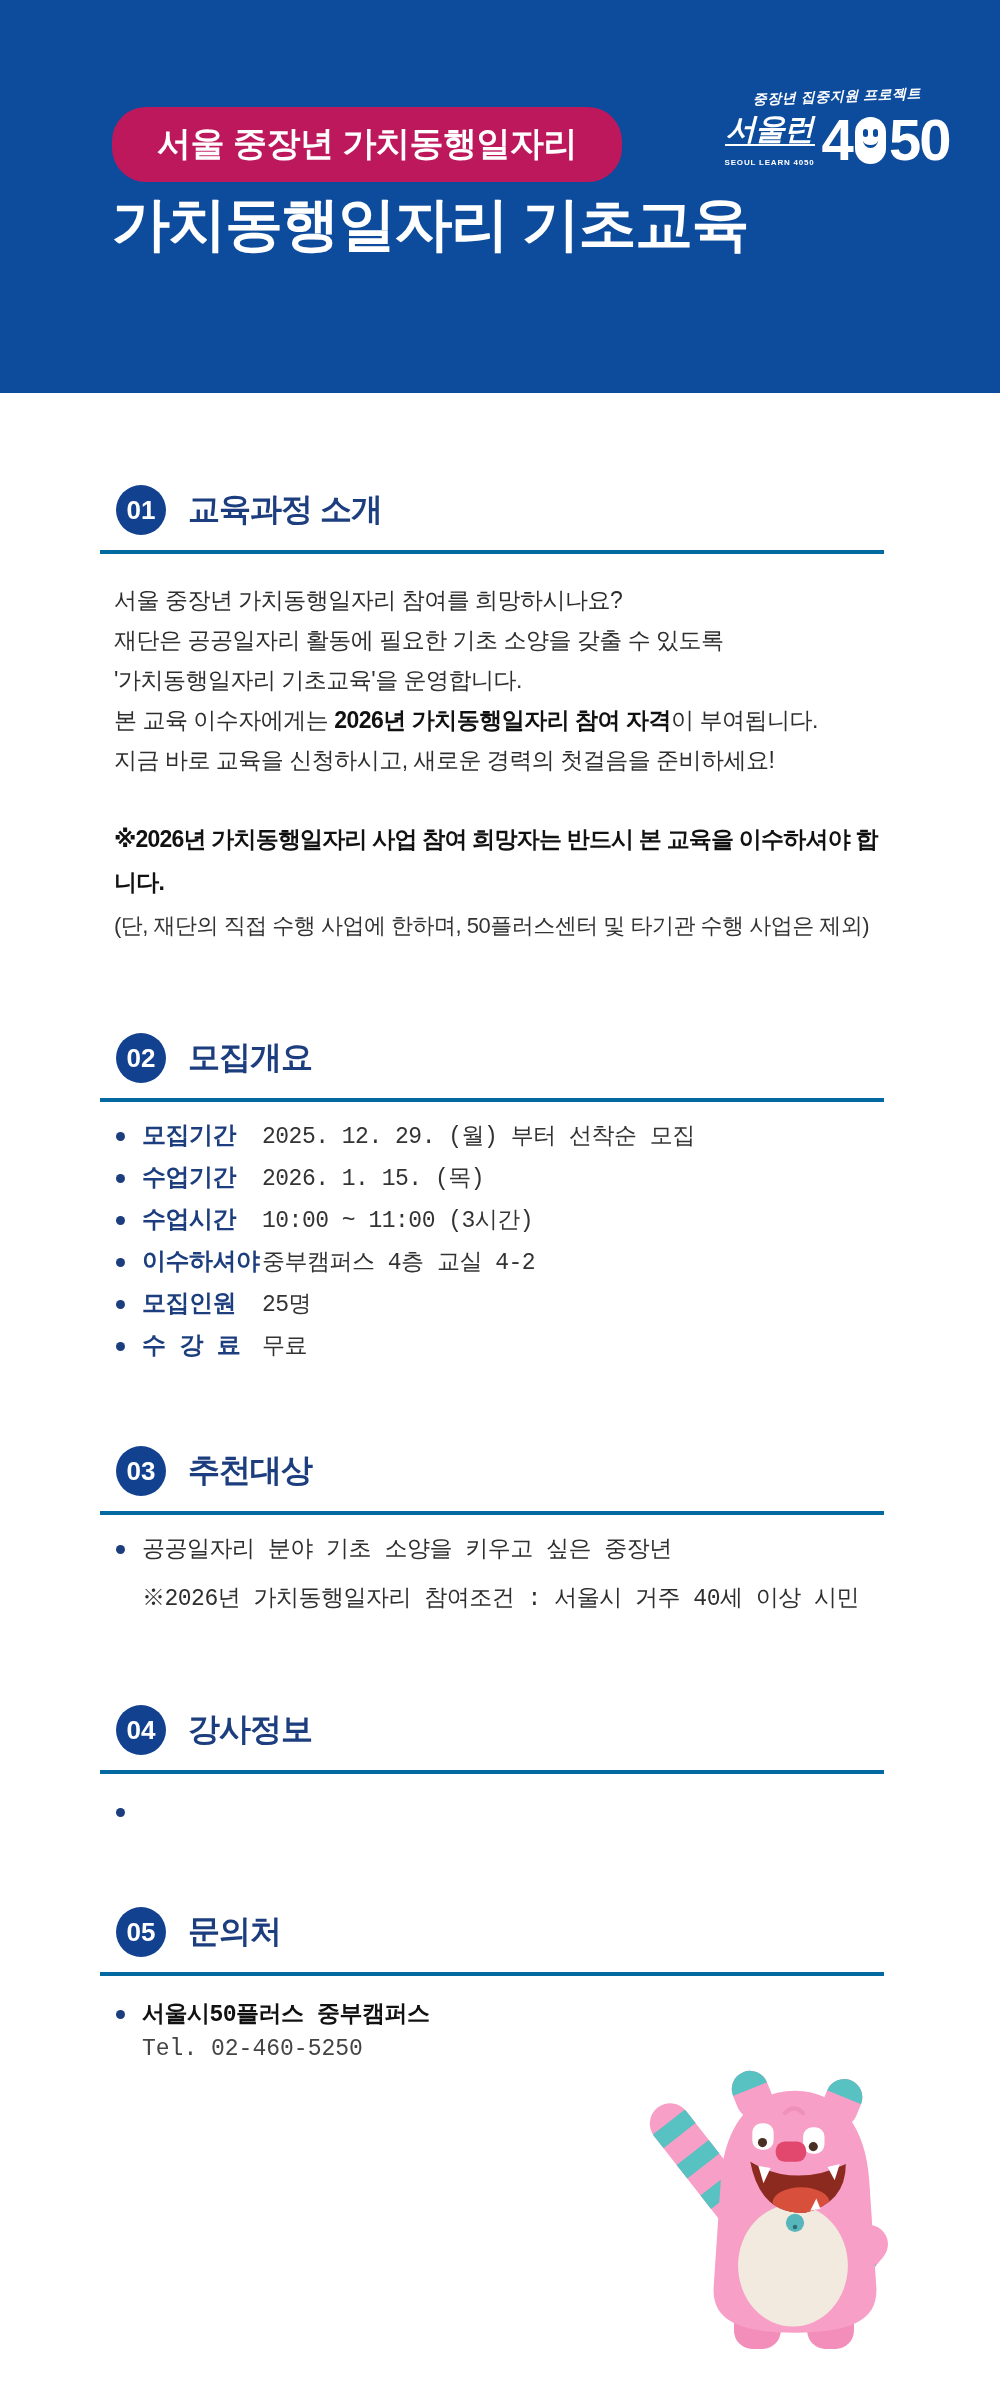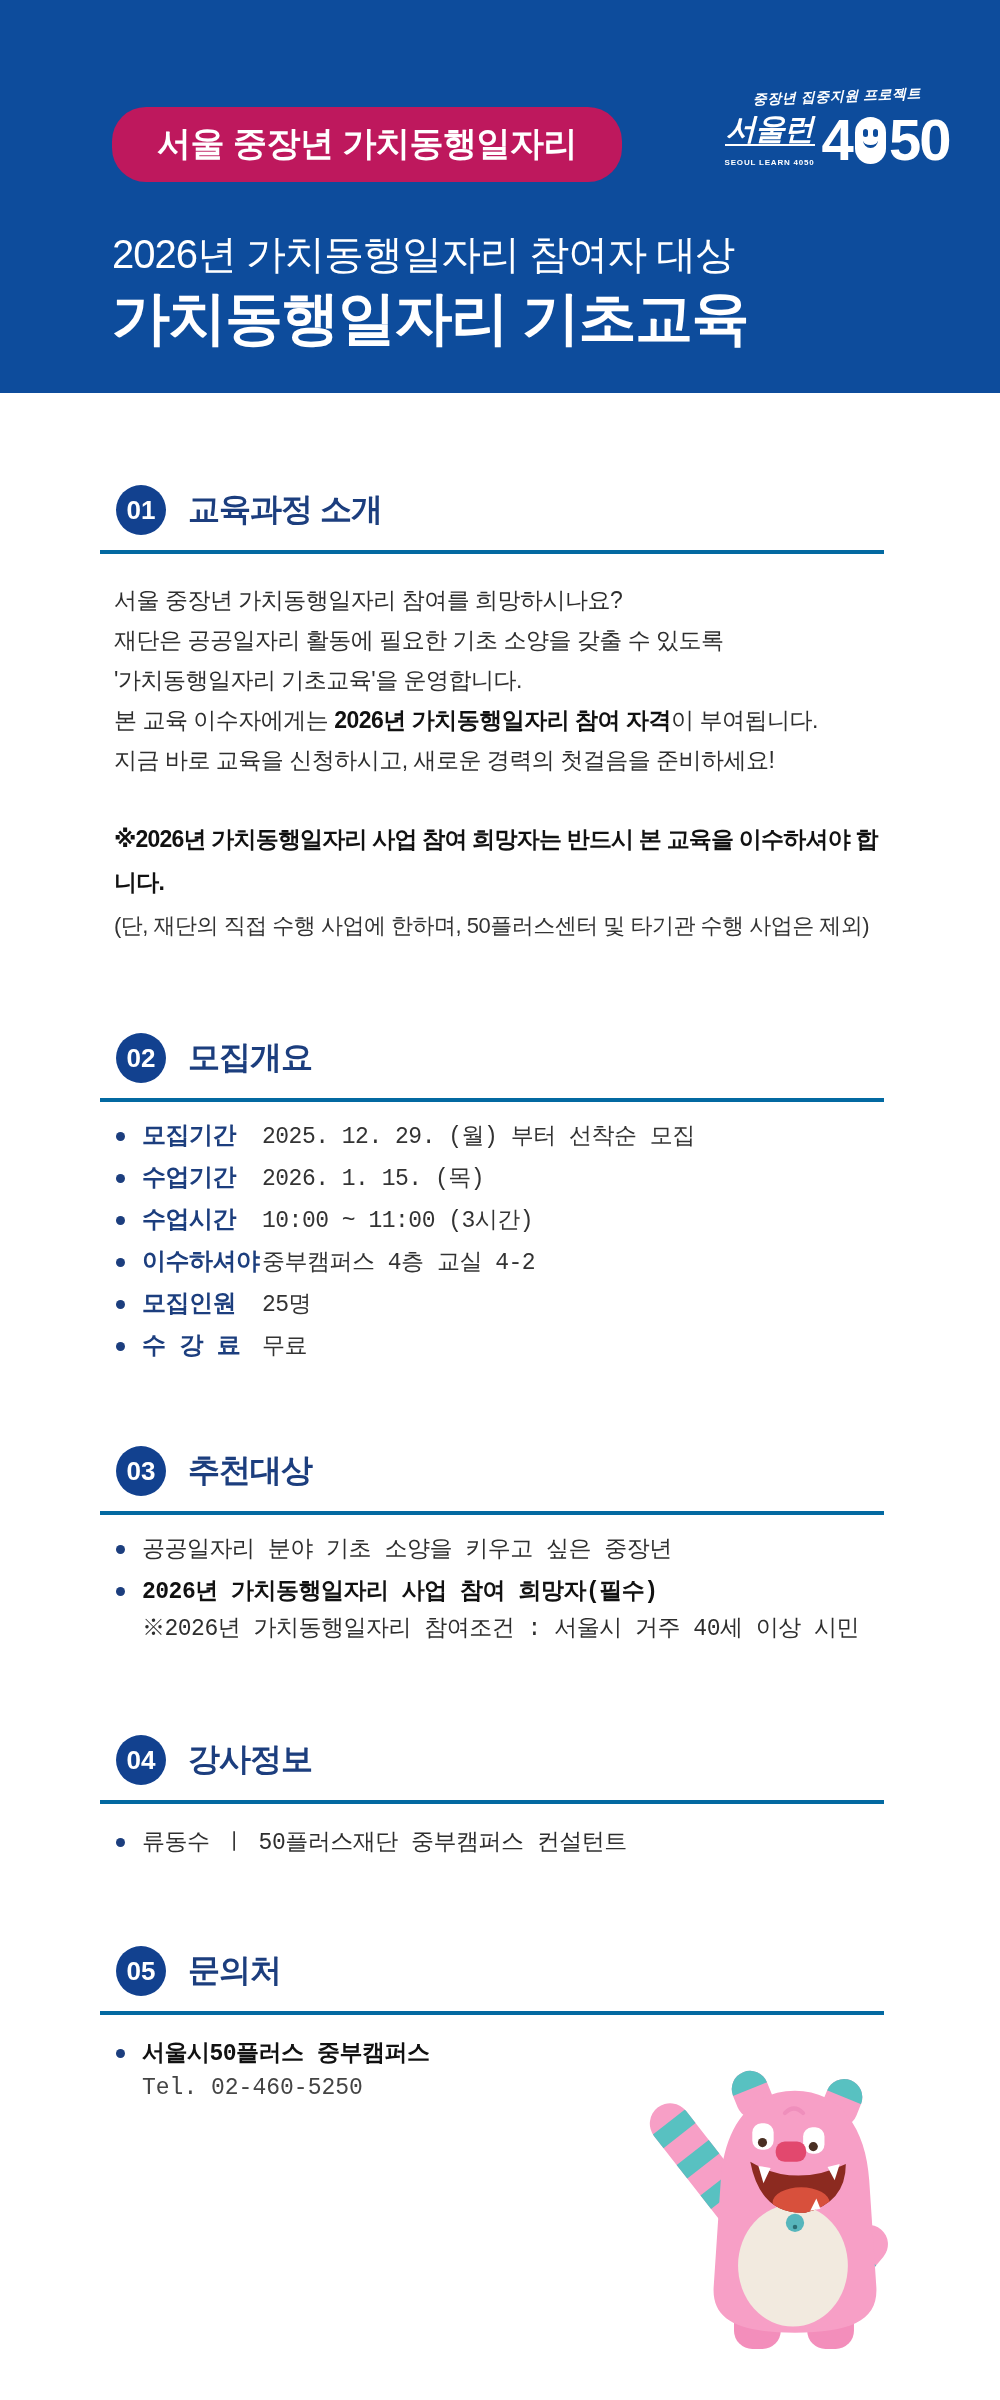--- a/index.html
+++ b/index.html
@@ -259,21 +259,20 @@
             <span class="z0">
               <span class="ze l"></span>
               <span class="ze r"></span>
               <span class="zs"></span>
             </span>
             <span>50</span>
         </div>
       </div>
     </div>
 
-    <div class="hero-subtitle">2026년 가치동행일자리 참여자 대상</div>
     <div class="hero-title">가치동행일자리 기초교육</div>
   </div>
 
   <div class="content">
 
     <div class="section first">
       <div class="section-head">
         <div class="num-badge">01</div>
         <div class="section-title">교육과정 소개</div>
       </div>
@@ -332,37 +331,32 @@
     <div class="section">
       <div class="section-head">
         <div class="num-badge">03</div>
         <div class="section-title">추천대상</div>
       </div>
       <div class="bullet-list">
         <div class="bullet-row">
           <span class="dot"></span>
           <span class="row-text">공공일자리 분야 기초 소양을 키우고 싶은 중장년</span>
         </div>
-        <div class="bullet-row" style="margin-bottom:4px;">
-          <span class="dot"></span>
-          <span class="row-text strong">2026년 가치동행일자리 사업 참여 희망자(필수)</span>
-        </div>
         <div class="sub-note">※2026년 가치동행일자리 참여조건 : 서울시 거주 40세 이상 시민</div>
       </div>
     </div>
 
     <div class="section">
       <div class="section-head">
         <div class="num-badge">04</div>
         <div class="section-title">강사정보</div>
       </div>
       <div class="bullet-list" style="margin-top:26px;">
         <div class="bullet-row">
           <span class="dot"></span>
-          <span class="row-text">류동수 ㅣ 50플러스재단 중부캠퍼스 컨설턴트</span>
         </div>
       </div>
     </div>
 
     <div class="section" style="margin-top:90px;">
       <div class="section-head">
         <div class="num-badge">05</div>
         <div class="section-title">문의처</div>
       </div>
       <div class="bullet-list" style="margin-top:26px;">

